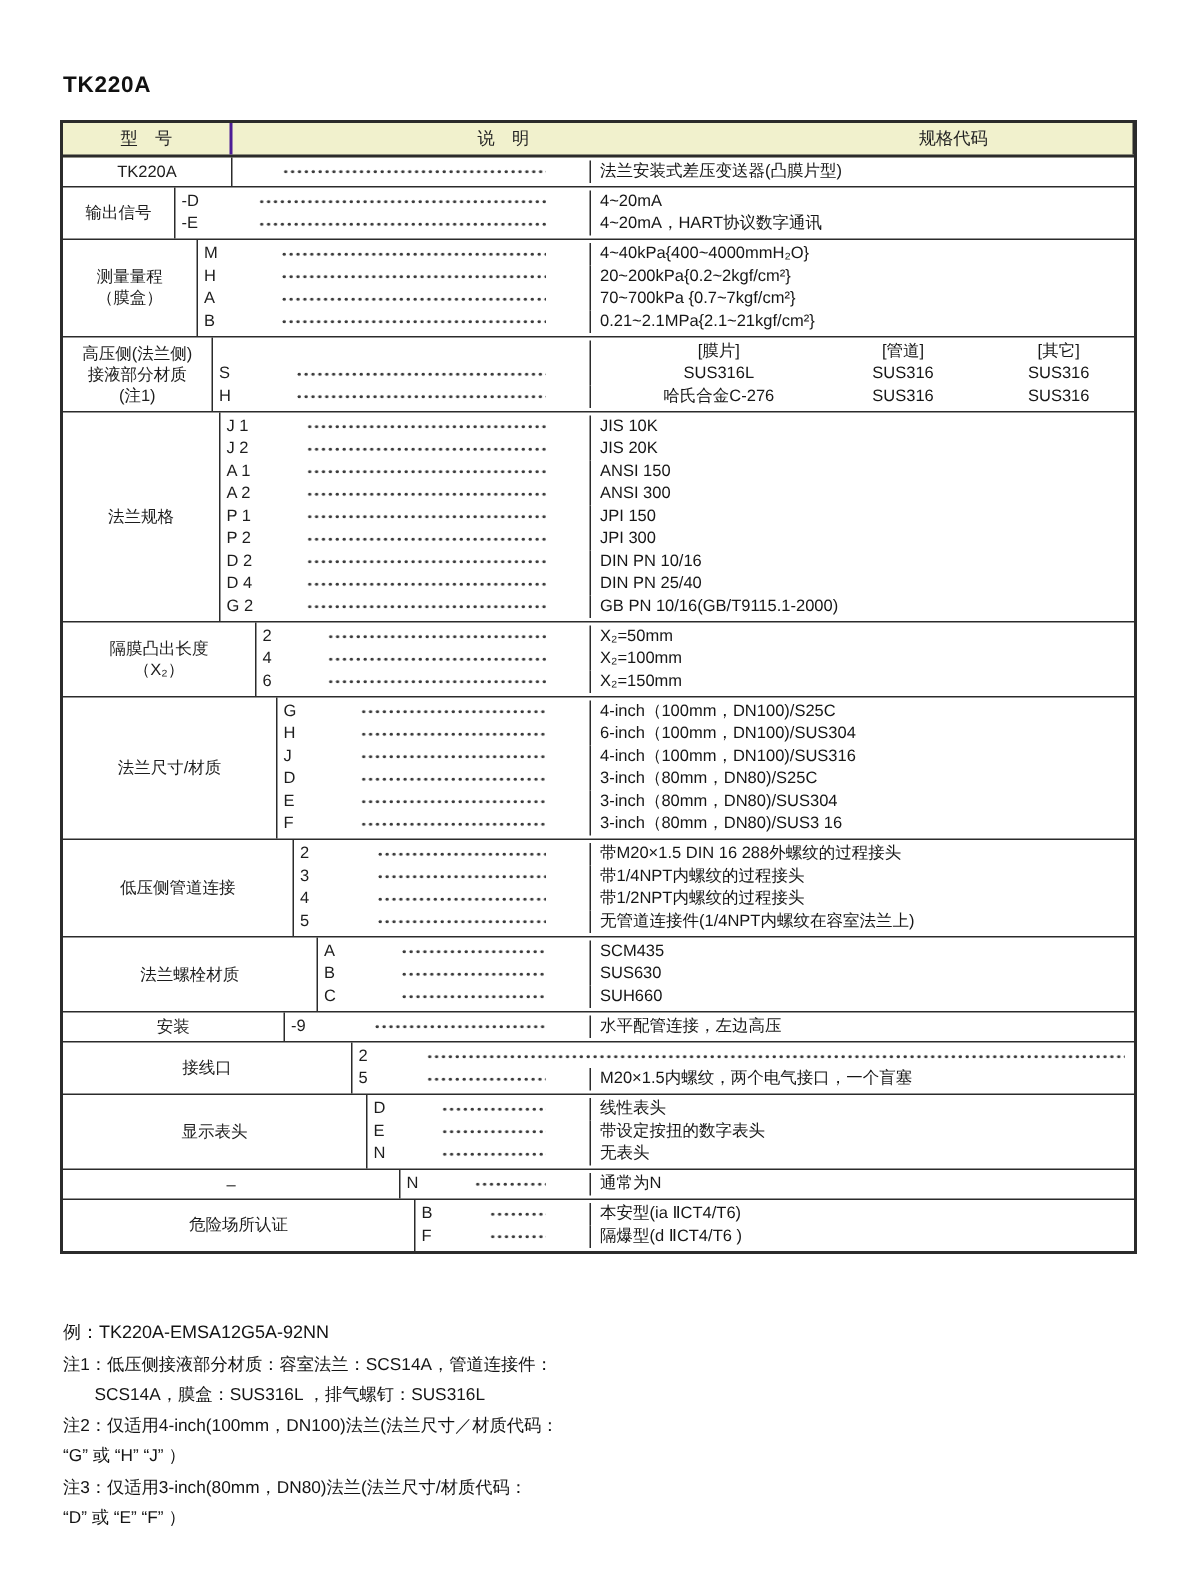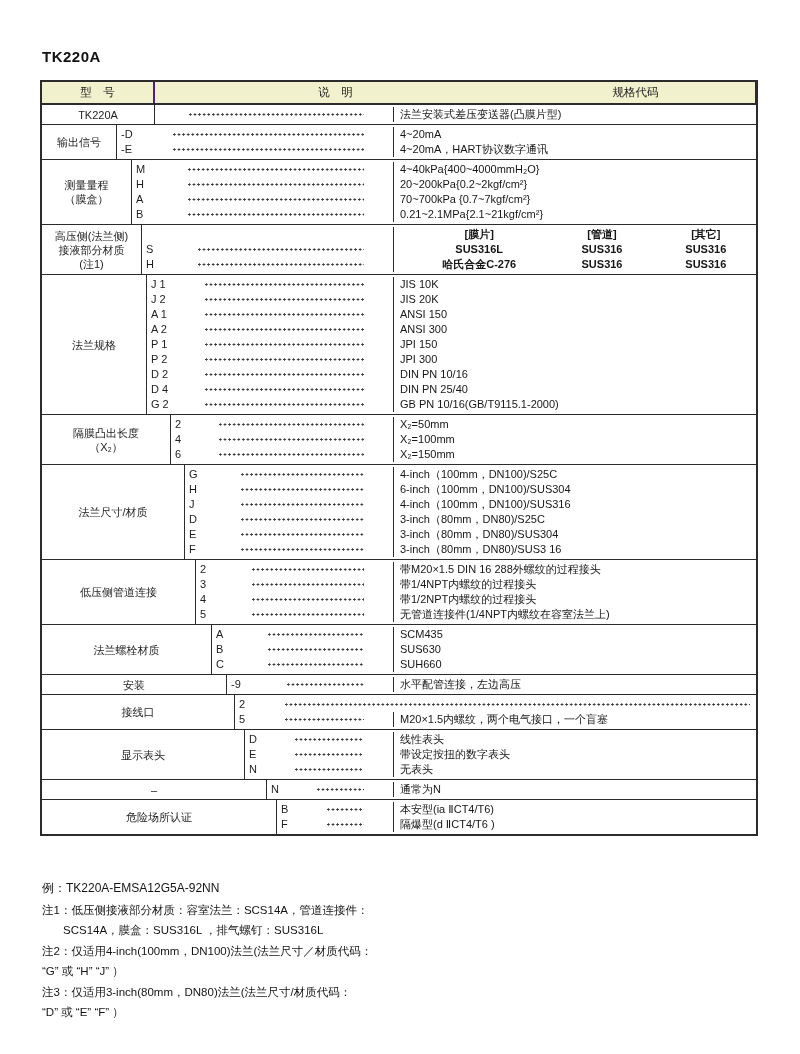--- a/index.html
+++ b/index.html
@@ -42,21 +42,21 @@
     flex:1;align-self:center;height:3px;margin:0 6px 0 5px;
     background-image:radial-gradient(circle at 1.4px 1.5px,#3a3a3a 0.95px,transparent 1.25px);
     background-size:4.6px 3px;background-repeat:repeat-x;background-position:0 50%;
   }
   .dots.empty{background:none;}
   .desc{
     flex:none;width:363px;box-sizing:border-box;
     border-left:1px solid #2b2b2b;
     padding-left:6px;color:#161616;white-space:nowrap;overflow:hidden;
   }
-  .desc.cols{display:flex;padding-left:16px;font-weight:bold;}
+  .desc.cols{display:flex;padding-left:16px;}
   .dcol{display:block;text-align:center;}
   .dcol:nth-child(1){width:40%;}
   .dcol:nth-child(2){width:31%;}
   .dcol:nth-child(3){width:29%;}
   .notes{position:absolute;left:42px;top:878px;font-size:11.5px;color:#141414;}
   .note{line-height:20.5px;white-space:pre;}
   .note.example{font-size:12px;margin-bottom:1px;}
   .note.indent{padding-left:21px;}
 </style>
 </head>
@@ -303,21 +303,21 @@
               <div class="desc">SUS630</div>
             </div>
             <div class="line">
               <div class="code" style="width: 24px;">C</div>
               <div class="dots"></div>
               <div class="desc">SUH660</div>
             </div>
           </div>
         </div>
         <div class="group">
-          <div class="glabel" style="width: 185px;">安装</div>
+          <div class="glabel" style="width: 148px;">安装</div>
           <div class="glines">
             <div class="line">
               <div class="code" style="width: 28px;">-9</div>
               <div class="dots"></div>
               <div class="desc">水平配管连接，左边高压</div>
             </div>
           </div>
         </div>
         <div class="group">
           <div class="glabel" style="width: 193px;">接线口</div>

